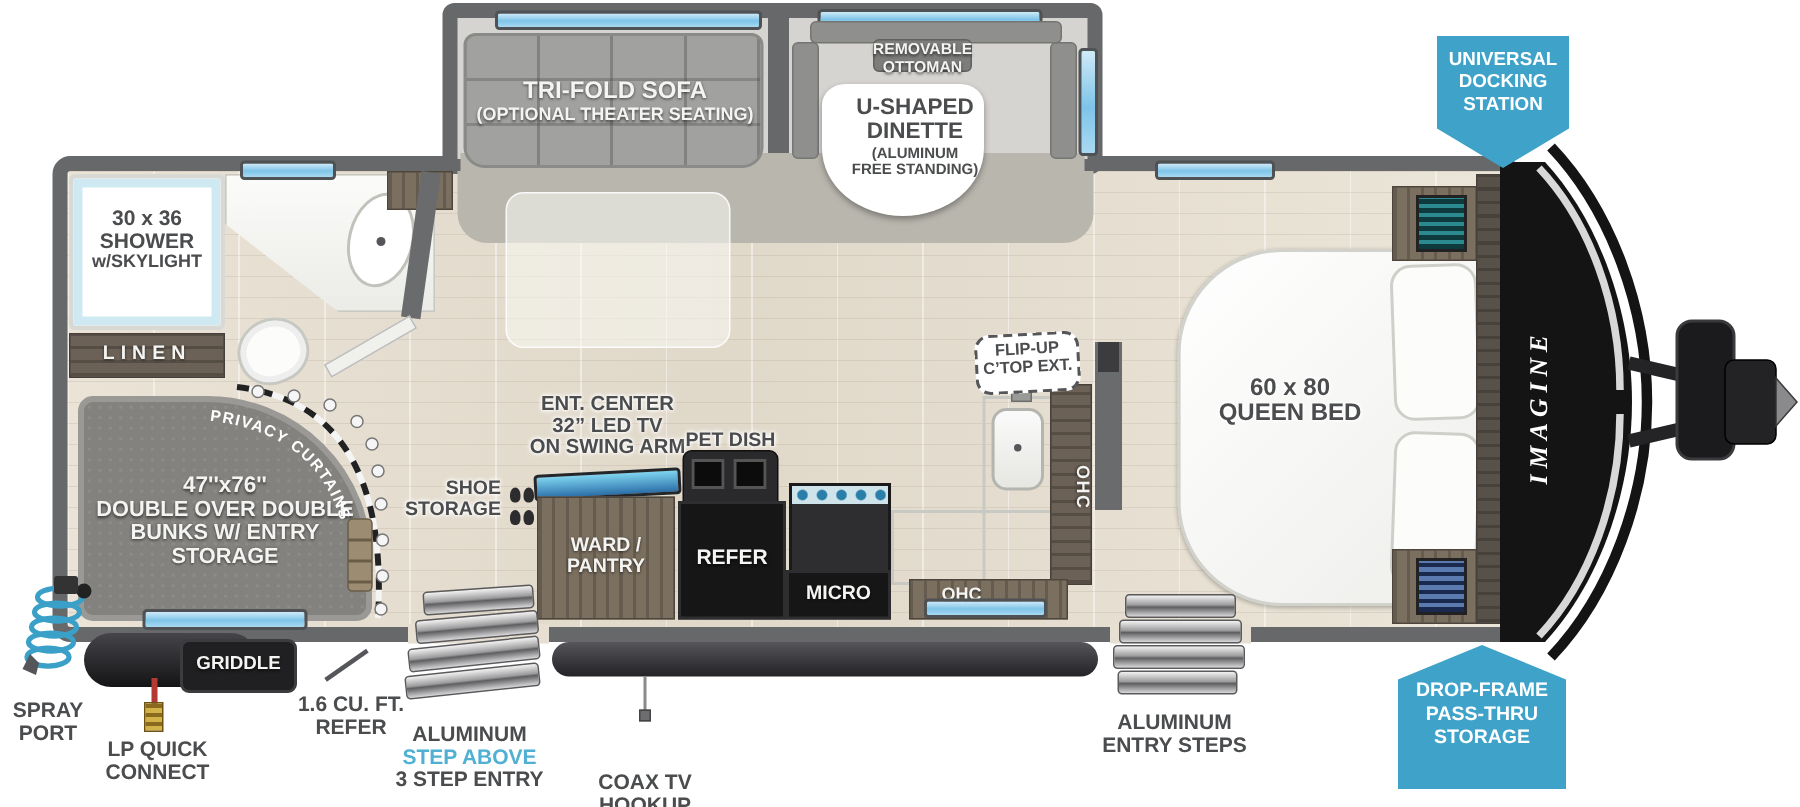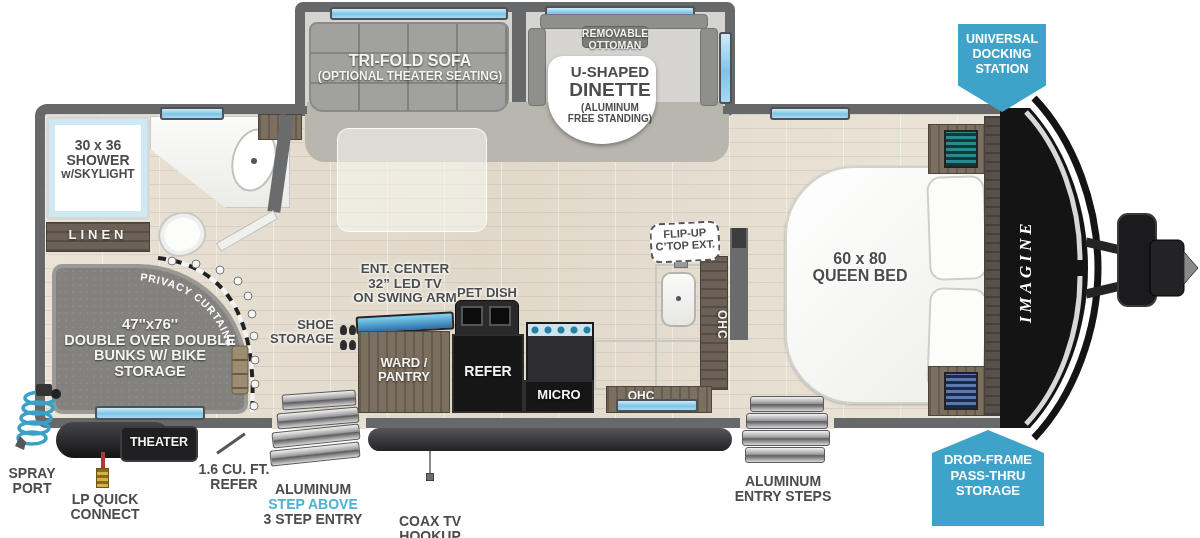--- a/index.html
+++ b/index.html
@@ -69,21 +69,21 @@
     <div>REMOVABLE</div>
       <div>OTTOMAN</div>
   </div>
   <div class="wlbl" style="left:315px;top:52px;width:190px;">
     <div style="font-size:16px;">TRI-FOLD SOFA</div>
     <div style="font-size:12px;">(OPTIONAL THEATER SEATING)</div>
   </div>
   <div class="abs bubble" style="left:548px;top:56px;width:108px;height:88px;border-radius:16px 16px 55px 55px / 14px 14px 46px 46px;"></div>
   <div class="lbl" style="left:548px;top:64px;width:124px;text-shadow:none;">
     <div style="font-size:15px;">U-SHAPED</div>
-    <div style="font-size:19px;">DINETTE</div>
+    <div style="font-size:15px;">DINETTE</div>
     <div style="font-size:10px;margin-top:2px;">(ALUMINUM</div>
     <div style="font-size:10px;">FREE STANDING)</div>
   </div>
 
   <div class="abs" style="left:46px;top:116px;width:104px;height:104px;background:#fff;border:3px solid #d8d8d4;border-radius:4px;box-shadow:inset 0 0 0 6px #cfe9f2;"></div>
   <div class="lbl" style="left:48px;top:138px;width:100px;">
     <div style="font-size:14px;">30 x 36</div>
     <div style="font-size:14px;">SHOWER</div>
     <div style="font-size:12px;">w/SKYLIGHT</div>
   </div>
@@ -97,21 +97,21 @@
   <div class="abs wood" style="left:258px;top:114px;width:44px;height:26px;"></div>
   <div class="abs win" style="left:160px;top:107px;width:64px;height:13px;"></div>
   <div class="abs" style="left:158px;top:212px;width:48px;height:44px;background:#fcfcfa;border:2px solid #c8c8c3;border-radius:50% 50% 46% 46%;transform:rotate(-22deg);box-shadow:inset 0 0 0 4px #eee;"></div>
   <div class="abs wall" style="left:281px;top:114px;width:13px;height:98px;transform:rotate(8deg);transform-origin:top left;"></div>
   <div class="abs" style="left:214px;top:226px;width:66px;height:10px;background:#f0f0ec;border:1px solid #bbb;transform:rotate(-30deg);"></div>
 
   <div class="abs" style="left:52px;top:264px;width:196px;height:150px;background:#83827f;border:4px solid #9a9996;border-radius:10px 110px 10px 10px;background-image:radial-gradient(rgba(255,255,255,.08) 1px,transparent 1px);background-size:7px 7px;"></div>
   <div class="wlbl" style="left:58px;top:316px;width:184px;">
     <div style="font-size:15px;">47''x76''</div>
     <div style="font-size:14.5px;">DOUBLE OVER DOUBLE</div>
-    <div style="font-size:14.5px;">BUNKS W/ BIKE STORAGE</div>
+    <div style="font-size:14.5px;">BUNKS W/ ENTRY STORAGE</div>
   </div>
   <div class="abs win" style="left:95px;top:406px;width:110px;height:14px;"></div>
   <svg class="abs" style="left:128px;top:252px;" width="150" height="170" viewBox="0 0 150 170">
     <path d="M 30 6 Q 132 18 124 160" fill="none" stroke="#f5f5f5" stroke-width="4"></path>
     <path d="M 30 6 Q 132 18 124 160" fill="none" stroke="#222" stroke-width="4" stroke-dasharray="8 8"></path>
     <g fill="#f5f5f5" stroke="#777" stroke-width="1">
       <circle cx="44" cy="9" r="4"></circle>
         <circle cx="68" cy="12" r="4"></circle>
         <circle cx="92" cy="18" r="4"></circle>
       <circle cx="110" cy="29" r="4"></circle>
@@ -266,21 +266,21 @@
   </div>
   <div class="abs" style="left:56px;top:422px;width:116px;height:36px;border-radius:18px;background:linear-gradient(180deg,#45454a,#141416);"></div>
   <div class="abs" style="left:101px;top:452px;width:4px;height:18px;background:#b23a32;"></div>
   <div class="abs" style="left:96px;top:468px;width:13px;height:20px;background:repeating-linear-gradient(0deg,#d4b24a 0 3px,#8a6a1f 3px 6px);border:1px solid #6e5412;"></div>
   <div class="lbl" style="left:55px;top:492px;width:100px;font-size:14px;">
     <div>LP QUICK</div>
       <div>CONNECT</div>
   </div>
   <div class="abs" style="left:120px;top:426px;width:78px;height:36px;background:#202022;border:2px solid #3c3c3e;border-radius:6px;"></div>
   <div class="wlbl" style="left:120px;top:436px;width:78px;font-size:12.5px;">
-      <div>THEATER</div>
+      <div>GRIDDLE</div>
     </div>
   <div class="abs" style="left:214px;top:442px;width:34px;height:3px;background:#55565a;transform:rotate(-35deg);"></div>
   <div class="lbl" style="left:186px;top:462px;width:96px;font-size:14px;">
     <div>1.6 CU. FT.</div>
       <div>REFER</div>
   </div>
   <div class="lbl" style="left:252px;top:482px;width:122px;font-size:14px;">
     <div>ALUMINUM</div>
     <div style="color:#4fb0d4;">STEP ABOVE</div>
     <div>3 STEP ENTRY</div>

